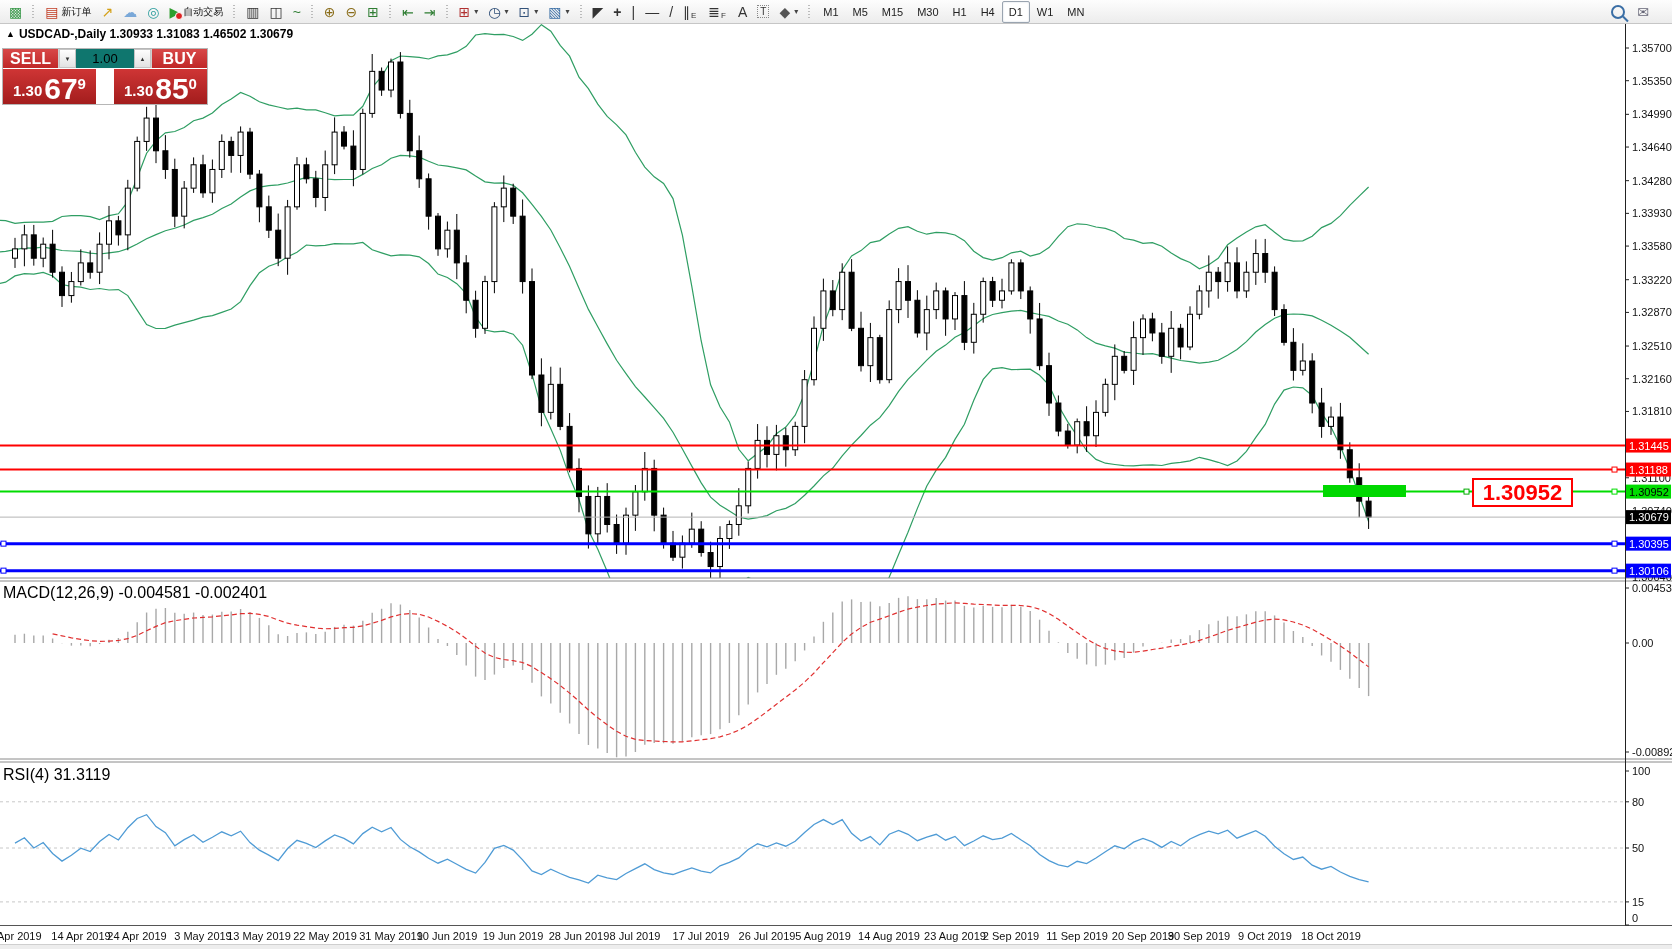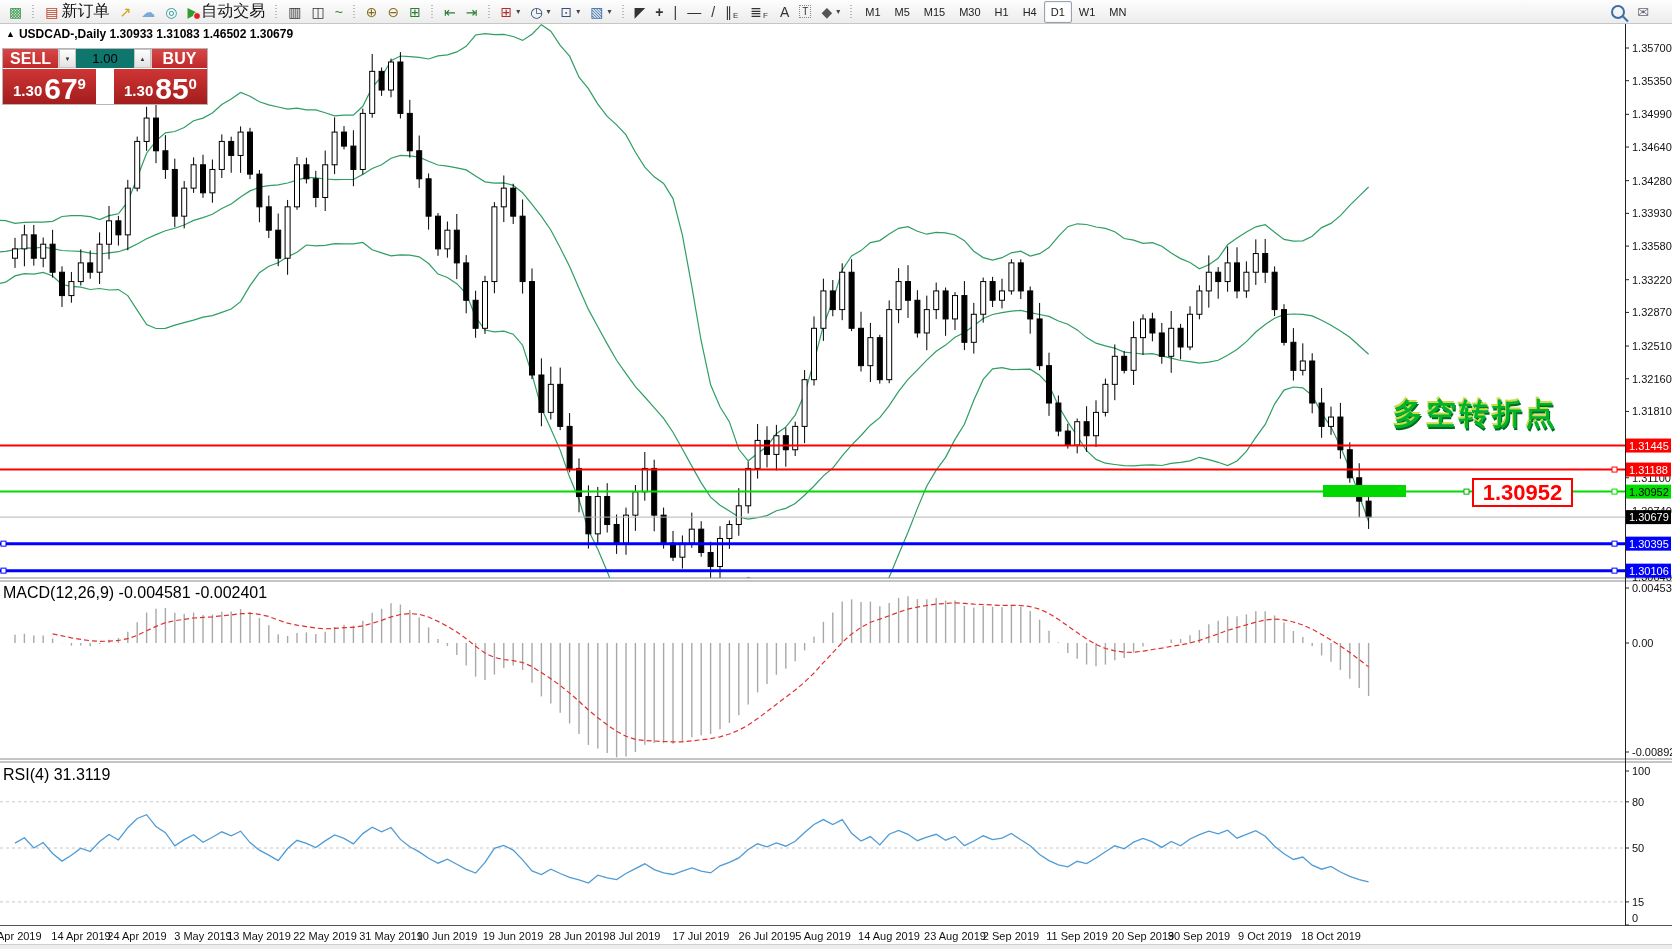--- a/index.html
+++ b/index.html
@@ -10,21 +10,21 @@
     background:linear-gradient(#fdfdfd,#ececec);border-bottom:1px solid #c6c6c6;box-sizing:border-box;padding:0 4px;}
   .tb-group{display:flex;align-items:center;height:24px;}
   .tb-group.right{margin-left:auto;margin-right:14px;}
   .grip{width:7px;height:16px;margin:0 3px;
     background-image:repeating-linear-gradient(#bbb 0 1px,transparent 1px 3px);background-size:2px 14px;background-repeat:no-repeat;background-position:2px 1px;}
   .tb-item{display:flex;align-items:center;gap:3px;height:20px;padding:0 4px;border:1px solid transparent;border-radius:2px;cursor:default;}
   .tb-item.active{background:#fff;border:1px solid #9aa4b0;box-shadow:inset 0 0 2px #cdd4dc;}
   .glyph{font-size:14px;line-height:14px;}
   .glyph.bold{font-weight:700;}
   .glyph.boxed{font-size:10px;border:1px dotted #888;padding:0 2px;line-height:11px;}
-  .tb-label{font-size:16px;color:#111;}
+  .tb-label{font-size:10px;color:#111;}
   .sub{font-size:8px;color:#333;position:relative;top:4px;left:-2px;}
   .dd{font-size:8px;color:#444;margin-left:1px;}
   .tf .tb-item{padding:0 6px;}
   .tf .tb-label{font-size:11px;color:#222;}
   .autodot{position:relative;}
   .autodot::after{content:'';position:absolute;left:10px;top:10px;width:6px;height:6px;border-radius:50%;background:#d22;border:1px solid #fff;}
   .mag{width:10px;height:10px;border:2px solid #3a6ea5;border-radius:50%;position:relative;margin:0 2px;}
   .mag::after{content:'';position:absolute;width:7px;height:2px;background:#3a6ea5;transform:rotate(45deg);right:-6px;bottom:-3px;}
   
   #chart-title{position:absolute;left:6px;top:27px;font-size:12px;font-weight:700;color:#000;z-index:3;}
@@ -804,17 +804,16 @@
         <span class="pbase">1.30</span>
           <span class="pbig">85</span>
           <span class="psup">0</span>
       </div>
     </div>
   </div>
 
   <div id="macd-label">MACD(12,26,9) -0.004581 -0.002401</div>
   <div id="rsi-label">RSI(4) 31.3119</div>
 
-  <div id="cn-note">多空转折点</div>
   <div id="price-box">1.30952</div>
 
   <div id="bottom-strip"></div>
 </div>
 
 </body></html>

